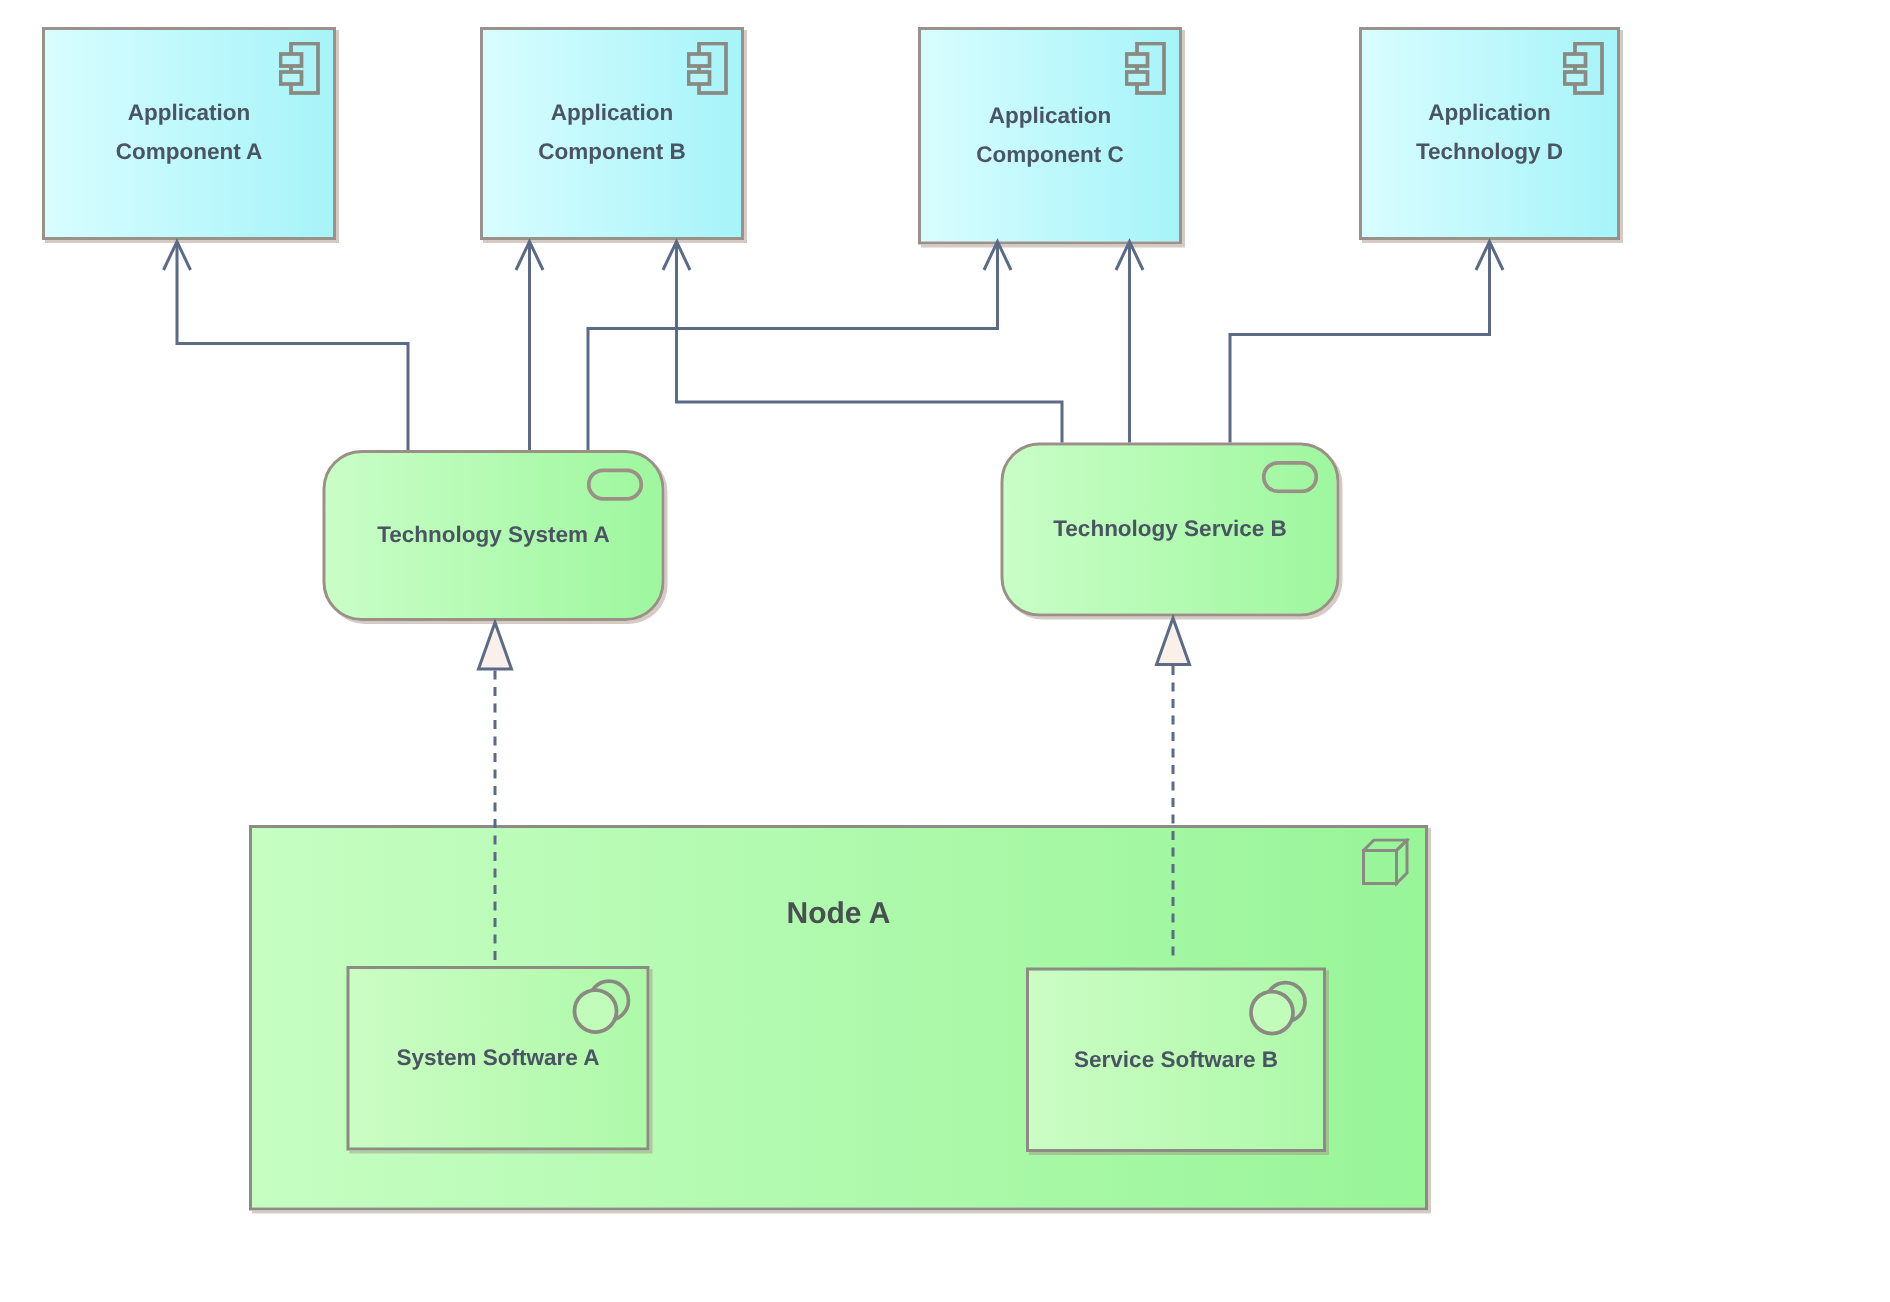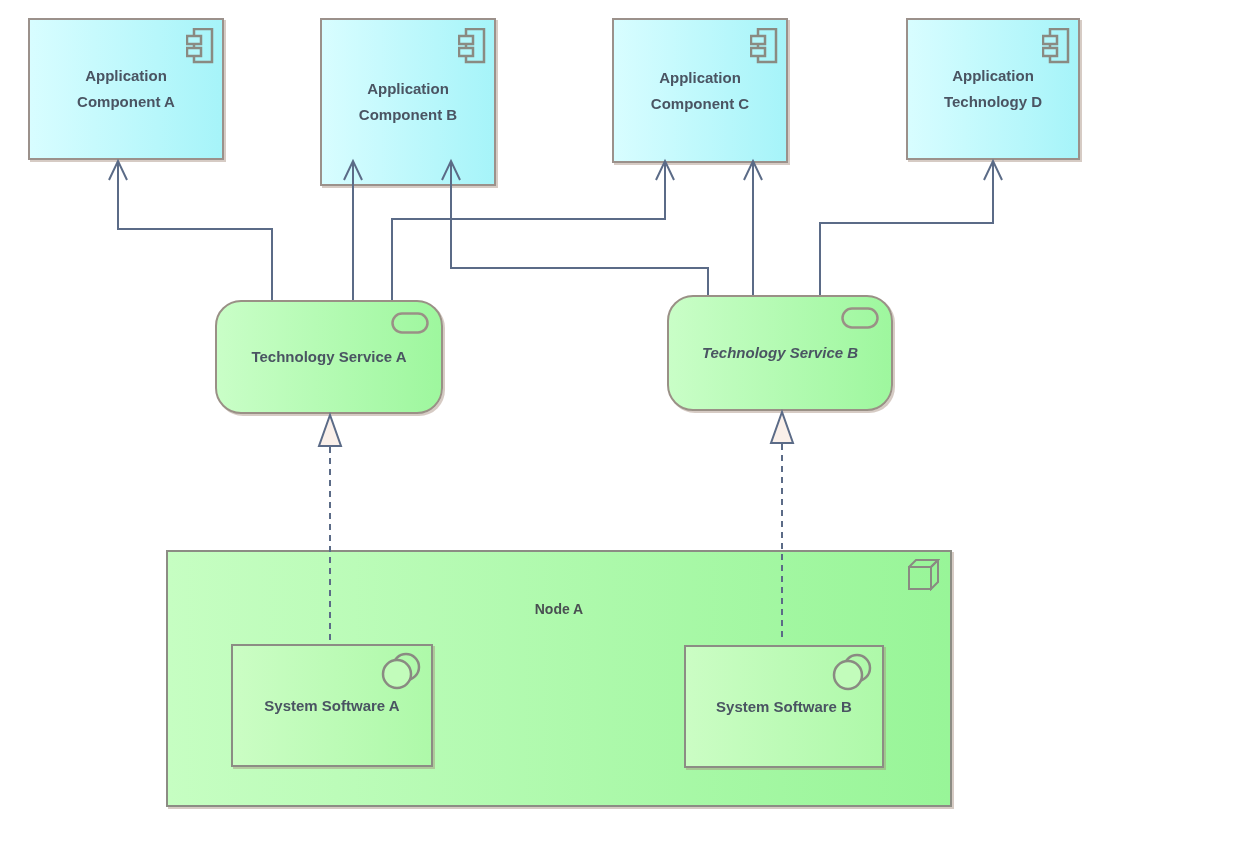--- a/index.html
+++ b/index.html
@@ -24,41 +24,41 @@
   .nodebox{
     background:linear-gradient(90deg,#c6fec2 0%,#98f598 100%);
     border-color:#8c8c84;display:block;
   }
   .ss{
     background:linear-gradient(90deg,#cbfdc4 0%,#aef9a9 100%);
     border-color:#8c8c84;padding:0 20px;
   }
   .node-label{
     position:absolute;left:0;right:0;top:44px;text-align:center;
-    color:#4a4f52;font-weight:bold;font-size:14px;
+    color:#4a4f52;font-weight:bold;font-size:20px;
   }
   .shape-icon{position:absolute;top:8px;right:8px;}
   .lbl{display:inline-block;}
   #wires{position:absolute;left:0;top:0;pointer-events:none;}
 </style>
 </head>
 <body>
 
 <div id="canvas">
 
   <div class="box app" style="left:28px;top:18px;width:196px;height:142px;">
     <svg class="shape-icon" width="28" height="36" viewBox="0 0 28 36">
       <rect x="8" y="1" width="18" height="33" fill="none" stroke="#8a8a82" stroke-width="2.5"></rect>
       <rect x="1" y="8" width="14" height="8" fill="#b4f6fa" stroke="#8a8a82" stroke-width="2.5"></rect>
       <rect x="1" y="20" width="14" height="8" fill="#b4f6fa" stroke="#8a8a82" stroke-width="2.5"></rect>
     </svg>
     <span class="lbl">Application Component A</span>
   </div>
 
-  <div class="box app" style="left:320px;top:18px;width:176px;height:168px;">
+  <div class="box app" style="left:320px;top:18px;width:176px;height:142px;">
     <svg class="shape-icon" width="28" height="36" viewBox="0 0 28 36">
       <rect x="8" y="1" width="18" height="33" fill="none" stroke="#8a8a82" stroke-width="2.5"></rect>
       <rect x="1" y="8" width="14" height="8" fill="#b4f6fa" stroke="#8a8a82" stroke-width="2.5"></rect>
       <rect x="1" y="20" width="14" height="8" fill="#b4f6fa" stroke="#8a8a82" stroke-width="2.5"></rect>
     </svg>
     <span class="lbl">Application Component B</span>
   </div>
 
   <div class="box app" style="left:612px;top:18px;width:176px;height:145px;">
     <svg class="shape-icon" width="28" height="36" viewBox="0 0 28 36">
@@ -75,24 +75,24 @@
       <rect x="1" y="8" width="14" height="8" fill="#b4f6fa" stroke="#8a8a82" stroke-width="2.5"></rect>
       <rect x="1" y="20" width="14" height="8" fill="#b4f6fa" stroke="#8a8a82" stroke-width="2.5"></rect>
     </svg>
     <span class="lbl">Application Technology D</span>
   </div>
 
   <div class="box tech" style="left:215px;top:300px;width:228px;height:114px;">
     <svg class="shape-icon" style="top:10px;right:12px;" width="38" height="22" viewBox="0 0 38 22">
       <rect x="1.5" y="1.5" width="35" height="19" rx="9.5" fill="none" stroke="#9a9086" stroke-width="2.5"></rect>
     </svg>
-    <span class="lbl">Technology Service A</span>
+    <span class="lbl">Technology System A</span>
   </div>
 
-  <div class="box tech" style="left:667px;top:295px;width:226px;height:116px;font-style:italic;">
+  <div class="box tech" style="left:667px;top:295px;width:226px;height:116px;">
     <svg class="shape-icon" style="top:10px;right:12px;" width="38" height="22" viewBox="0 0 38 22">
       <rect x="1.5" y="1.5" width="35" height="19" rx="9.5" fill="none" stroke="#9a9086" stroke-width="2.5"></rect>
     </svg>
     <span class="lbl">Technology Service B</span>
   </div>
 
   <div class="box nodebox" style="left:166px;top:550px;width:786px;height:257px;">
     <svg class="shape-icon" style="top:7px;right:10px;" width="32" height="32" viewBox="0 0 32 32">
       <rect x="1" y="8" width="22" height="22" fill="none" stroke="#8a8a82" stroke-width="2"></rect>
       <polygon points="1,8 8,1 30,1 23,8" fill="none" stroke="#8a8a82" stroke-width="2"></polygon>
@@ -106,21 +106,21 @@
         <circle cx="22" cy="22" r="14" fill="#c2fcbb" stroke="#8a8a82" stroke-width="2.5"></circle>
       </svg>
       <span class="lbl">System Software A</span>
     </div>
 
     <div class="box ss" style="left:516px;top:93px;width:200px;height:123px;">
       <svg class="shape-icon" style="top:6px;right:8px;" width="48" height="42" viewBox="0 0 48 42">
         <circle cx="31" cy="15" r="13" fill="none" stroke="#8a8a82" stroke-width="2.5"></circle>
         <circle cx="22" cy="22" r="14" fill="#c2fcbb" stroke="#8a8a82" stroke-width="2.5"></circle>
       </svg>
-      <span class="lbl">System Software B</span>
+      <span class="lbl">Service Software B</span>
     </div>
   </div>
 
   <svg id="wires" width="1260" height="868" viewBox="0 0 1260 868">
     <g stroke="#5b6b87" stroke-width="2" fill="none">
 
       <g>
         <path d="M272,300 L272,229 L118,229 L118,162"></path>
         <path d="M109,180 L118,161 L127,180"></path>
       </g>

